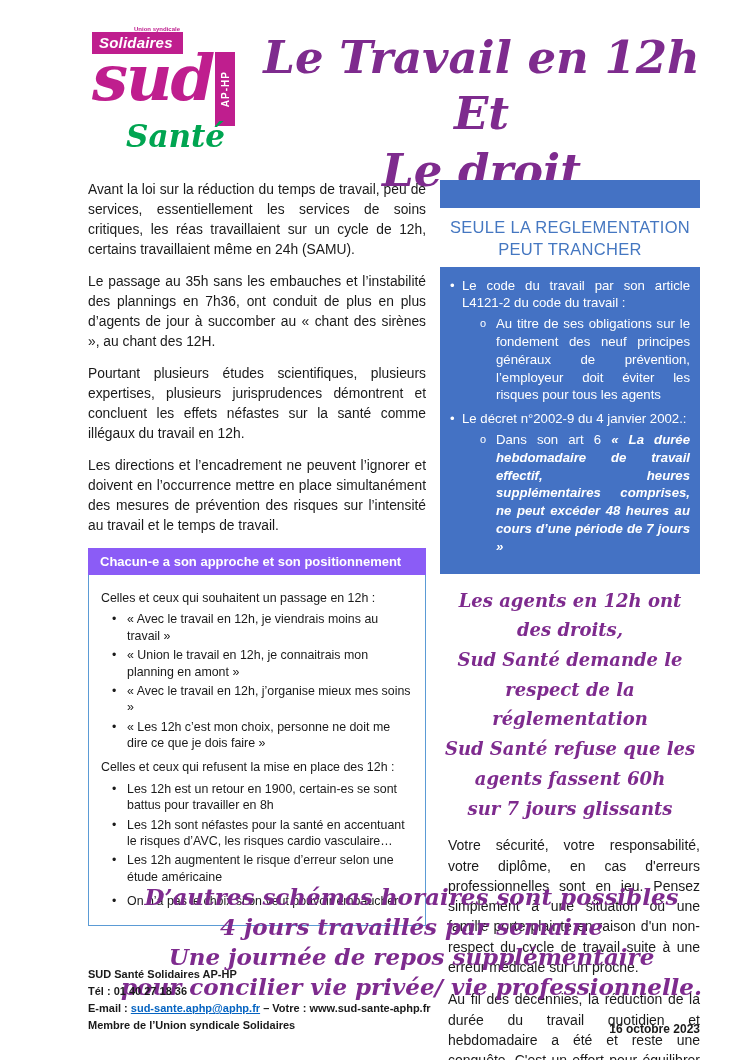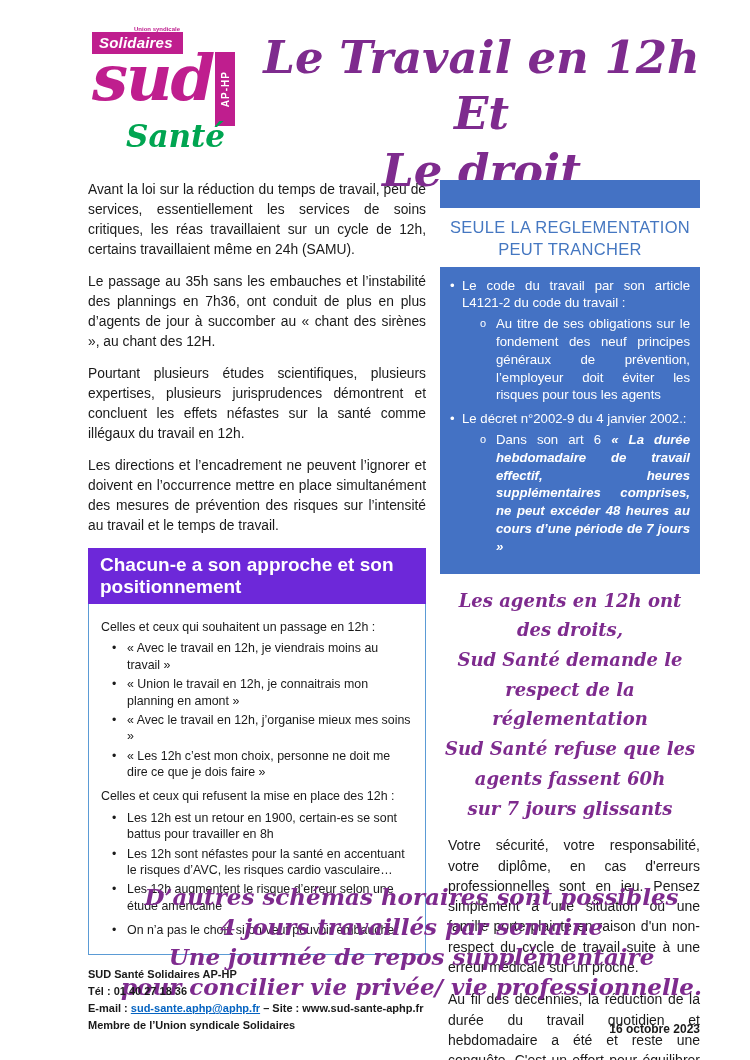--- a/index.html
+++ b/index.html
@@ -33,21 +33,21 @@
   .main-title { flex:1; text-align:center; font-family:"DejaVu Serif", serif;
       font-style:italic; font-weight:bold; color:#7e2b8e; font-size:45px; line-height:1.25; padding-top:4px; }
 
   
   .columns { position:absolute; top:180px; left:88px; right:50px; display:flex; }
   .col-left { width:338px; flex:0 0 338px; }
   .col-right { flex:1; margin-left:14px; }
 
   .col-left p.body { font-size:13.8px; line-height:1.45; text-align:justify; margin-bottom:12px; }
 
-  .lbox-header { background:#6d28d9; color:#fff; font-weight:bold; font-size:19px;
+  .lbox-header { background:#8b5cf6; color:#fff; font-weight:bold; font-size:13px;
       padding:6px 12px; margin-top:3px; }
   .lbox { border:1.5px solid #5b9bd5; border-top:none; padding:10px 12px 8px 12px;
       font-size:12.4px; line-height:1.32; }
   .lbox .intro { margin:5px 0 5px 0; }
   .lbox ul { list-style:none; margin:2px 0 8px 0; }
   .lbox li { position:relative; padding-left:26px; margin-bottom:3px; text-align:left; }
   .lbox li::before { content:"\2022"; position:absolute; left:11px; }
 
   
   .reg-bar { background:#4472c4; height:28px; }
@@ -167,18 +167,18 @@
   <div class="bottom-script">
     <div>D’autres schémas horaires sont possibles</div>
     <div>4 jours travaillés par semaine</div>
     <div>Une journée de repos supplémentaire</div>
     <div>pour concilier vie privée/ vie professionnelle.</div>
   </div>
 
   <div class="footer">
     <div>SUD Santé Solidaires AP-HP</div>
     <div>Tél : 01 40 27 18 36</div>
-    <div><span>E-mail : </span><a href="#">sud-sante.aphp@aphp.fr</a><span> – Site : </span><span>www.sud-sante-aphp.fr</span></div>
+    <div><span>E-mail : </span><a href="#">sud-sante.aphp@aphp.fr</a><span> – Votre : </span><span>www.sud-sante-aphp.fr</span></div>
     <div>Membre de l’Union syndicale Solidaires</div>
   </div>
   <div class="date">16 octobre 2023</div>
 
 </div>
 
 </body></html>

